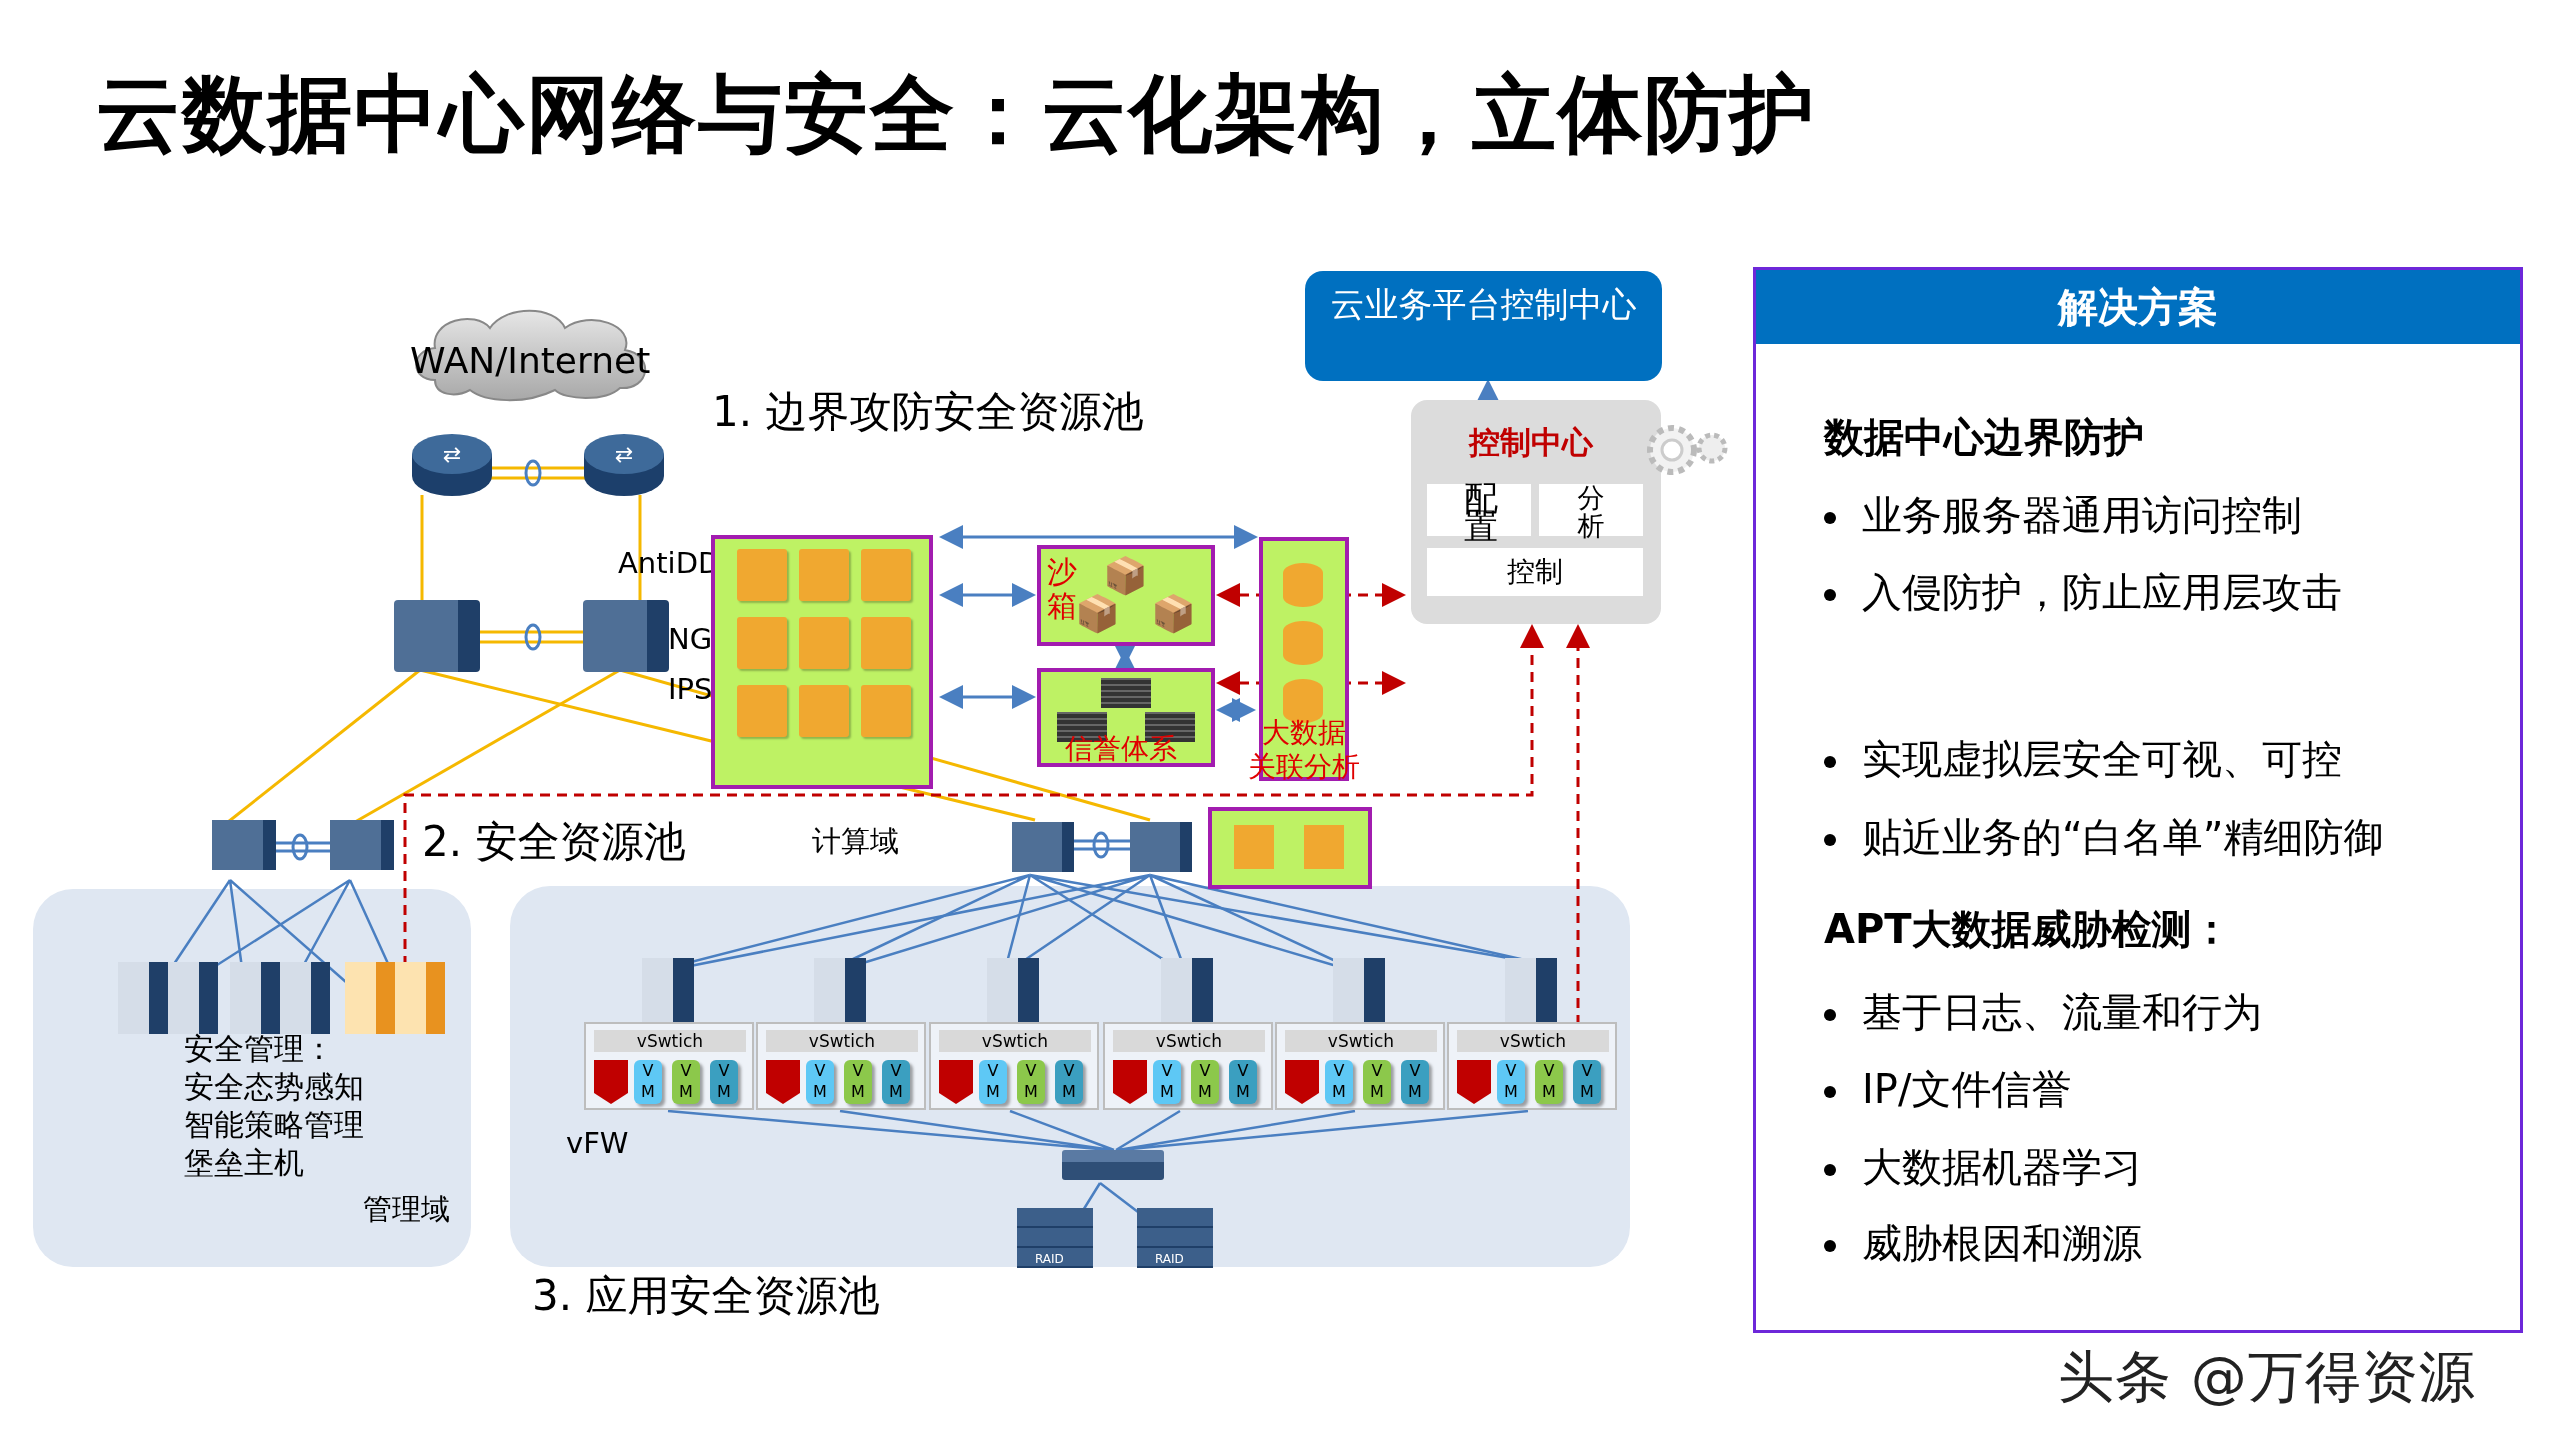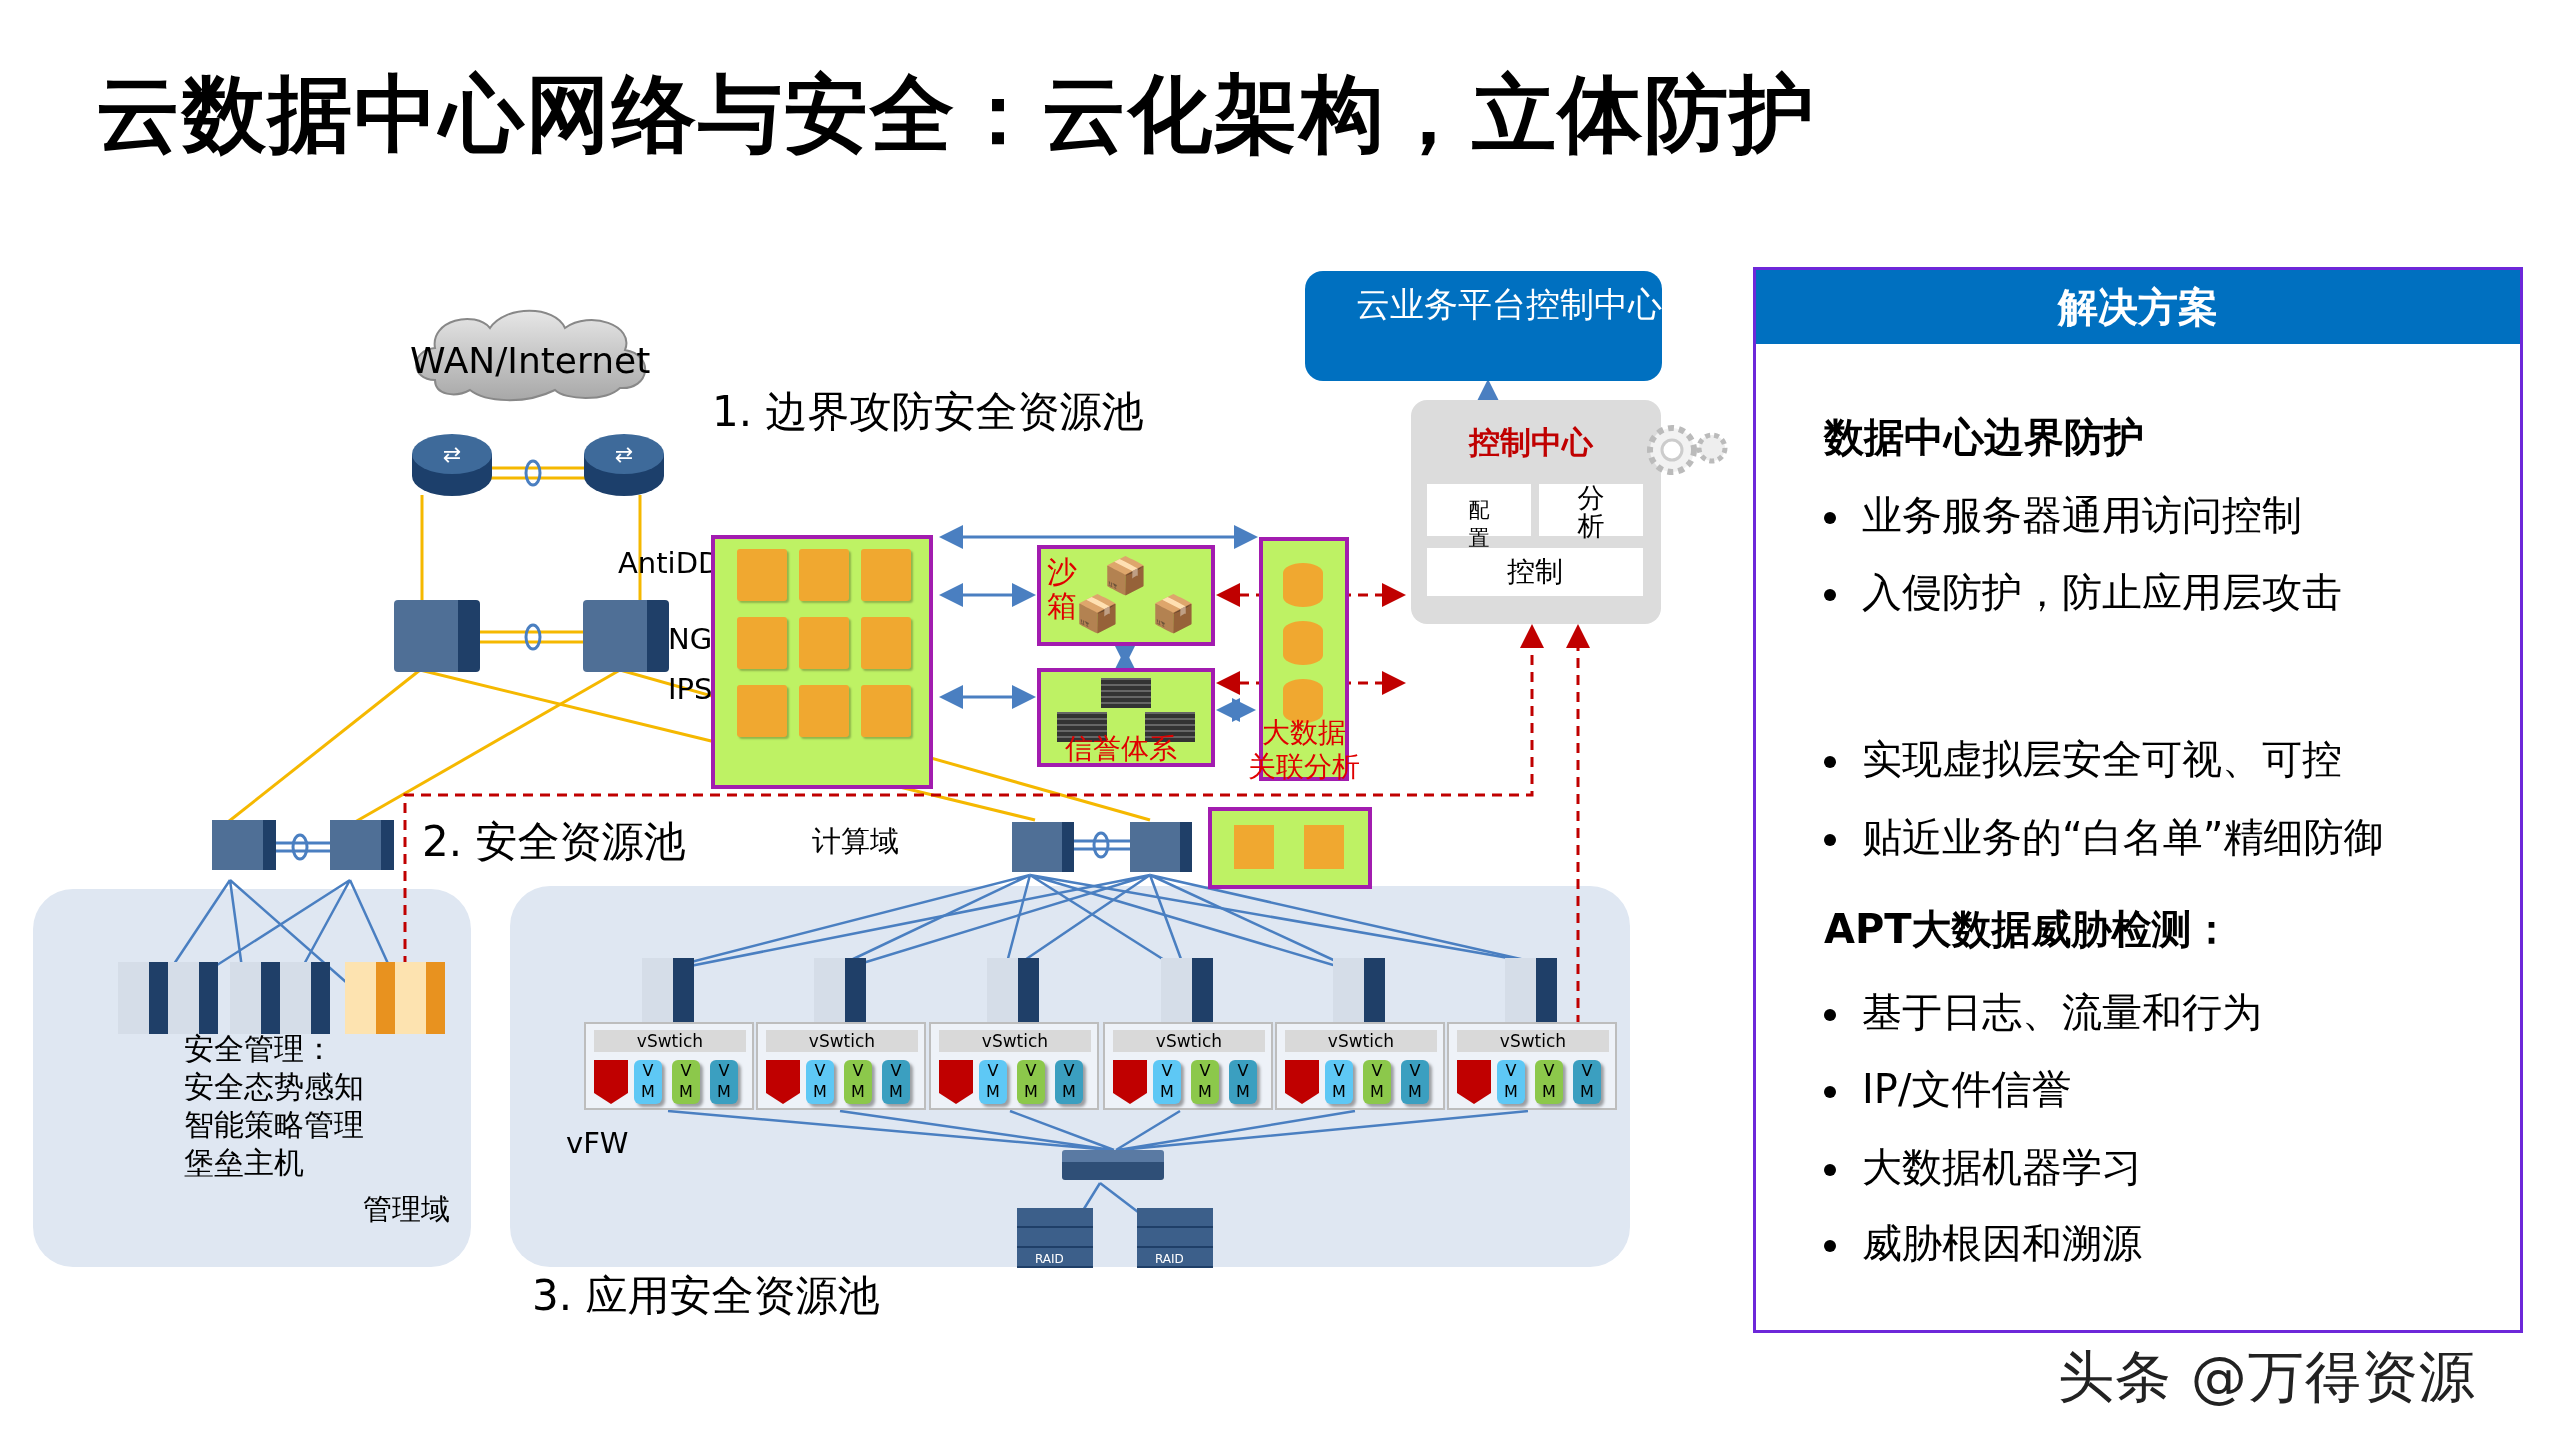--- a/index.html
+++ b/index.html
@@ -20,21 +20,21 @@
 .area{position:absolute;background:#dfe7f2;border-radius:40px}
 .gbox{position:absolute;border:4px solid #a21caf;background:#bef264}
 .vsw{position:absolute;width:170px;height:88px;border:2px solid #bdbdbd;background:#eef2f8}
 .vsw .bar{position:absolute;left:8px;top:6px;width:152px;height:22px;background:#d9d9d9;font-size:17px;text-align:center;line-height:22px}
 .vm{position:absolute;top:36px;width:28px;height:44px;border-radius:6px;font-size:16px;text-align:center;line-height:21px;box-shadow:3px 3px 3px rgba(0,0,0,.35)}
 .fw{position:absolute;left:8px;top:36px;width:34px;height:44px;background:#c00000;clip-path:polygon(0 0,100% 0,100% 75%,50% 100%,0 75%)}
 .server{position:absolute;width:56px;height:68px}
 .cube{position:absolute}
 .ctrl{position:absolute;left:1411px;top:400px;width:250px;height:224px;background:#dcdcdc;border-radius:16px}
 .ctrl .cell{position:absolute;background:#fff;font-size:28px;text-align:center}
-.cloudbox{position:absolute;left:1305px;top:271px;width:357px;height:110px;background:#0070c0;border-radius:18px;color:#fff;font-size:34px;text-align:right;line-height:42px;padding-top:12px}
+.cloudbox{position:absolute;left:1305px;top:271px;width:357px;height:110px;background:#0070c0;border-radius:18px;color:#fff;font-size:34px;text-align:center;line-height:42px;padding-top:12px}
 #watermark{left:2058px;top:1340px;font-size:56px;color:#222;letter-spacing:1px}
 </style>
 </head>
 <body>
 
 <div id="title" class="abs">云数据中心网络与安全：云化架构，立体防护</div>
 
 <div class="area" style="left:33px;top:889px;width:438px;height:378px"></div>
 <div class="area" style="left:510px;top:886px;width:1120px;height:381px"></div>
 
@@ -166,21 +166,21 @@
   <div class="abs" style="left:20px;top:138px;width:40px;height:44px;background:#f0a830;border-radius:20px/10px"></div>
 </div>
 <div class="lbl red" style="left:1262px;top:714px;font-size:28px">大数据</div>
 <div class="lbl red" style="left:1248px;top:748px;font-size:28px">关联分析</div>
 
 <div class="cloudbox">云业务平台控制中心</div>
 
 <div class="ctrl">
   <div class="lbl" style="left:58px;top:22px;font-size:31px;font-weight:bold;color:#c00000">控制中心</div>
   <div class="cell" style="left:16px;top:84px;width:104px;height:52px">
-      <span style="display:block;width:30px;margin:12px auto;line-height:28px;font-size:21px">配置</span>
+      <span style="display:block;width:30px;margin:0 auto;line-height:28px;font-size:34px">配置</span>
     </div>
   <div class="cell" style="left:128px;top:84px;width:104px;height:52px">
       <span style="display:block;width:30px;margin:0 auto;line-height:28px;font-size:27px">分析</span>
     </div>
   <div class="cell" style="left:16px;top:148px;width:216px;height:48px;line-height:48px">控制</div>
 </div>
 <svg class="abs" style="left:1640px;top:415px;width:100px;height:70px">
   <circle cx="32" cy="35" r="22" fill="#f2f2f2" stroke="#bbb" stroke-width="6" stroke-dasharray="6,5"></circle>
   <circle cx="32" cy="35" r="10" fill="#fff" stroke="#ccc" stroke-width="3"></circle>
   <circle cx="72" cy="33" r="13" fill="#eee" stroke="#bbb" stroke-width="5" stroke-dasharray="5,4"></circle>

